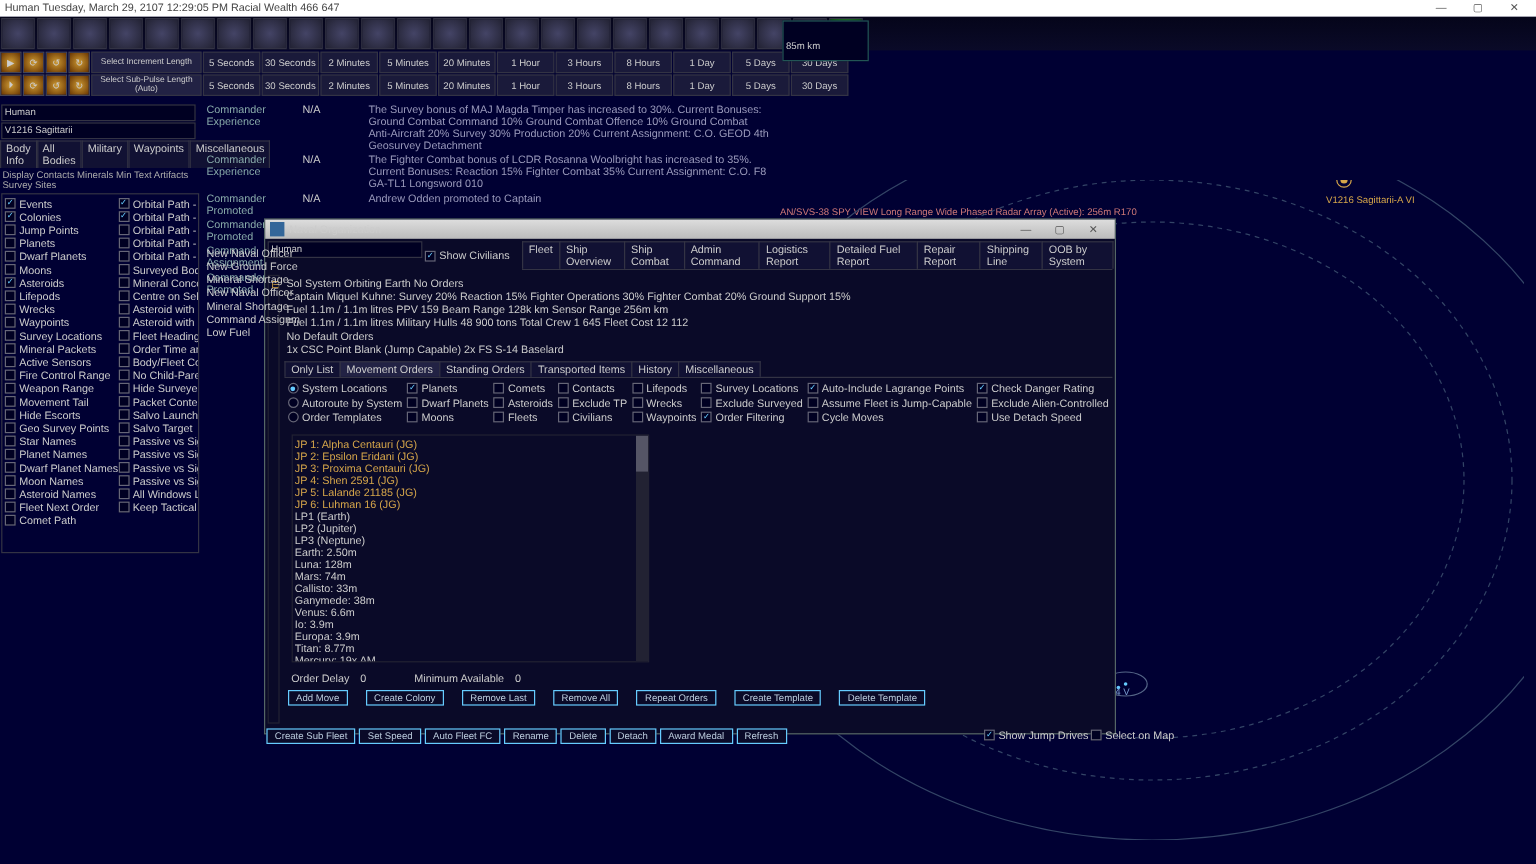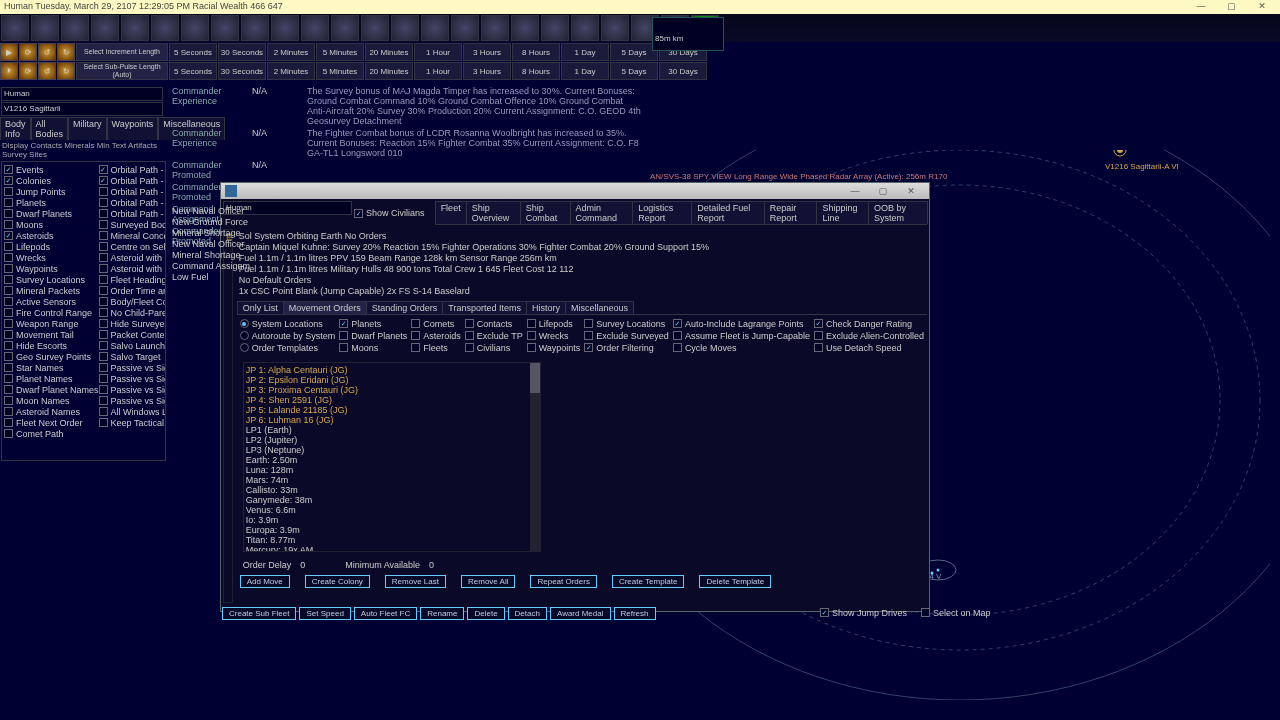--- a/index.html
+++ b/index.html
@@ -1,18 +1,18 @@
 <!DOCTYPE html>
 <html><head>
 <meta charset="utf-8">
 <style>
 *{margin:0;padding:0;box-sizing:border-box;font-family:Verdana,Geneva,sans-serif;font-size:9px;color:#ccc}
 body{background:#000033;width:1280px;height:720px;overflow:hidden;position:relative}
 
-.titlebar{height:14px;background:#fef9c3;color:#333;padding:1px 4px;font-size:9px;display:flex;justify-content:space-between}
+.titlebar{height:14px;background:#ffffff;color:#333;padding:1px 4px;font-size:9px;display:flex;justify-content:space-between}
 .titlebar .left{color:#444}
 .titlebar .ctlrs span{display:inline-block;width:28px;text-align:center;color:#555;cursor:pointer}
 
 .toolbar{height:28px;background:linear-gradient(#05051a,#0a0a28);display:flex;gap:2px;padding:1px}
 .ticon{width:28px;height:26px;border:1px solid #334;background:radial-gradient(circle,#446,#223);cursor:pointer}
 
 .timerows{display:flex;flex-direction:column}
 .timerow{display:flex;gap:1px;margin-top:1px}
 .tcell{height:18px;background:#1a1a3a;border:1px solid #334;font-size:8px;display:flex;align-items:center;justify-content:center;cursor:pointer}
 .tcell.lbl{width:92px;background:#222244;font-size:7px;line-height:8px;text-align:center}
@@ -67,21 +67,21 @@
 .jlist{border:1px solid #223;margin:6px;padding:2px;height:190px;overflow:hidden;font-size:8px;line-height:10px;position:relative}
 .jlist .sb{position:absolute;right:0;top:0;width:10px;height:100%;background:#223}
 .jlist .sb .th{width:100%;height:30px;background:#556;cursor:pointer}
 .jlist div{white-space:nowrap}
 .jlist .o{color:#d6a64a}
 .odrow{display:flex;gap:40px;font-size:8px;padding:2px 6px;color:#9ab}
 .btnrow{display:flex;gap:15px;padding:3px}
 .btn{border:1px solid #6cf;background:#0a0a28;color:#bcd;font-size:8px;padding:1px 6px;cursor:pointer}
 
 .footbtns{position:absolute;left:222px;top:607px;display:flex;gap:3px}
-.rfoot{position:absolute;left:820px;top:607px;display:flex;gap:14px;font-size:8px}
+.rfoot{position:absolute;left:820px;top:607px;display:flex;gap:2px;font-size:8px}
 
 .rangebox{position:absolute;left:652px;top:17px;width:72px;height:12px;border:1px solid #255;background:#000022;font-size:8px;padding:16px 2px}
 .map{position:absolute;left:650px;top:150px;width:620px;height:550px}
 .map svg{width:100%;height:100%}
 .startxt{position:absolute;left:1105px;top:162px;font-size:8px;color:#d6a64a}
 .sensortxt{position:absolute;left:650px;top:172px;font-size:8px;color:#c77}
 .coord{position:absolute;left:920px;top:572px;font-size:8px;color:#79c}
 </style>
 </head>
 <body>
@@ -385,20 +385,21 @@
       <span class="td">The Survey bonus of MAJ Magda Timper has increased to 30%.   Current Bonuses:  Ground Combat Command 10%   Ground Combat Offence 10%   Ground Combat Anti-Aircraft 20%   Survey 30%   Production 20%   Current Assignment:  C.O. GEOD 4th Geosurvey Detachment</span>
     </div>
     <div class="trow">
       <span class="tl">Commander Experience</span>
       <span class="tv">N/A</span>
       <span class="td">The Fighter Combat bonus of LCDR Rosanna Woolbright has increased to 35%.   Current Bonuses:  Reaction 15%   Fighter Combat 35%   Current Assignment:  C.O. F8 GA-TL1 Longsword 010</span>
     </div>
     <div class="trow">
       <span class="tl">Commander Promoted</span>
       <span class="tv">N/A</span>
+      <span class="td">Andrew Odden promoted to Captain</span>
     </div>
     <div class="trow">
       <span class="tl">Commander Promoted</span>
       <span class="tv">V1216 Sagittarii</span>
       <span class="td">Ervin Cumberbatch promoted to Captain</span>
     </div>
     <div class="trow">
       <span class="tl">Command Assignment</span>
       <span class="tv">N/A</span>
       <span class="td">As a result of promotion, Ervin Cumberbatch was relieved as executive officer of CT UNSC Indus</span>

